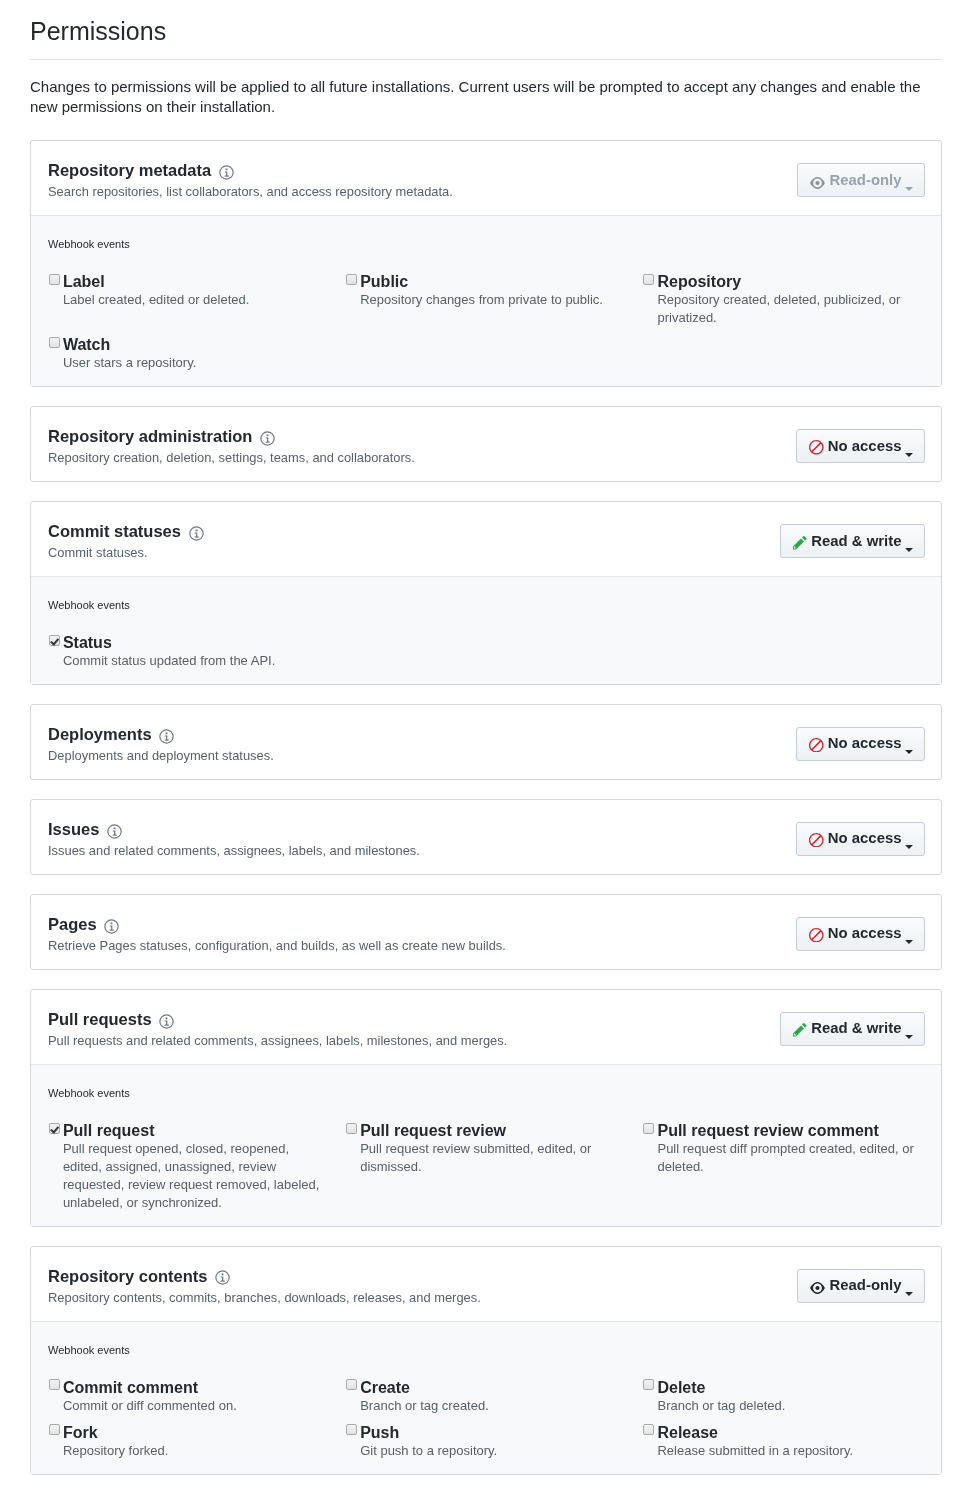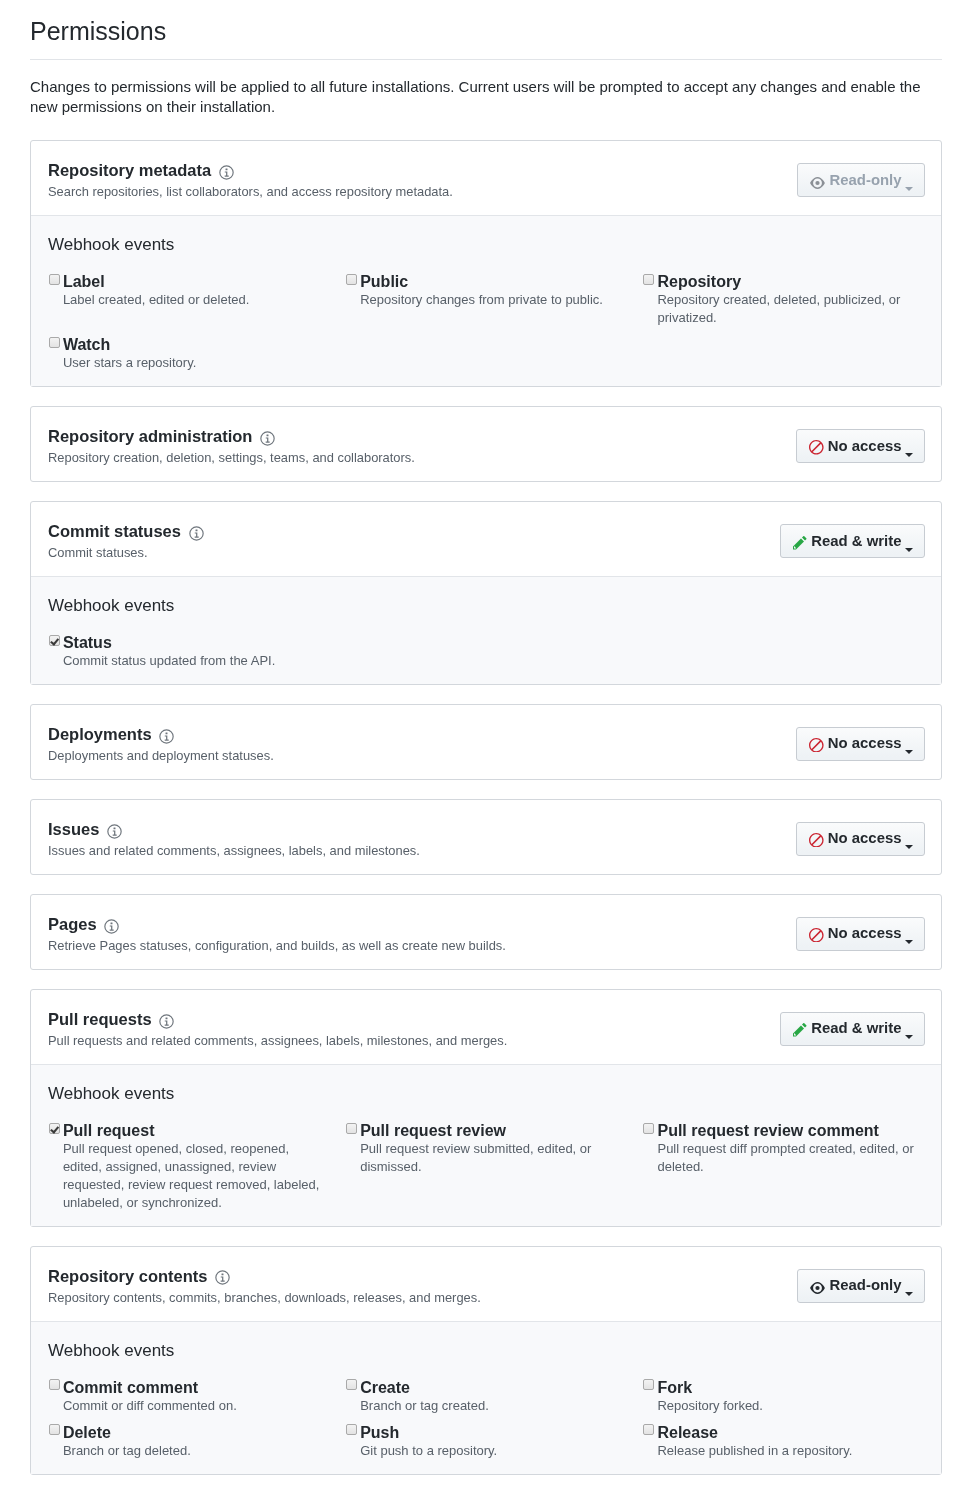--- a/index.html
+++ b/index.html
@@ -82,21 +82,21 @@
     margin-left:3.5px;
     position:relative;
     top:2px;
   }
   .webhooks{
     background:var(--panel-bg,#f8f9fb);
     border-top:1px solid #e2e5e9;
     padding:19px 1px 5px 17px;
   }
   .webhooks-title{
-    font-size:17px;
+    font-size:11px;
     color:#24292e;
     margin:0 0 0 0;
     font-weight:400;
     line-height:19px;
   }
   .events{ display:flex; flex-wrap:wrap; margin-top:19px; }
   .event{ width:33.33%; box-sizing:border-box; padding-right:17px; padding-left:0.7px;}
   .event-label{ display:flex; align-items:flex-start; font-size:16px; font-weight:700; color:#24292e; line-height:17px;}
   .cb{
     width:11px;height:11px;
@@ -436,45 +436,45 @@
     <label class="event-label">
       <span class="cb" aria-checked="false"></span>
       <span>Create</span>
     </label>
     <div class="event-desc">Branch or tag created.</div>
   </div>
 
   <div class="event">
     <label class="event-label">
       <span class="cb" aria-checked="false"></span>
+      <span>Delete</span>
+    </label>
+    <div class="event-desc">Branch or tag deleted.</div>
+  </div>
+
+  <div class="event">
+    <label class="event-label">
+      <span class="cb" aria-checked="false"></span>
       <span>Fork</span>
     </label>
     <div class="event-desc">Repository forked.</div>
   </div>
 
   <div class="event">
     <label class="event-label">
       <span class="cb" aria-checked="false"></span>
-      <span>Delete</span>
-    </label>
-    <div class="event-desc">Branch or tag deleted.</div>
-  </div>
-
-  <div class="event">
-    <label class="event-label">
-      <span class="cb" aria-checked="false"></span>
       <span>Push</span>
     </label>
     <div class="event-desc">Git push to a repository.</div>
   </div>
 
   <div class="event">
     <label class="event-label">
       <span class="cb" aria-checked="false"></span>
       <span>Release</span>
     </label>
-    <div class="event-desc">Release published in a repository.</div>
+    <div class="event-desc">Release submitted in a repository.</div>
   </div>
 </div>
     </div>
   </div>
 </div>
 </div>
 
 </body></html>

